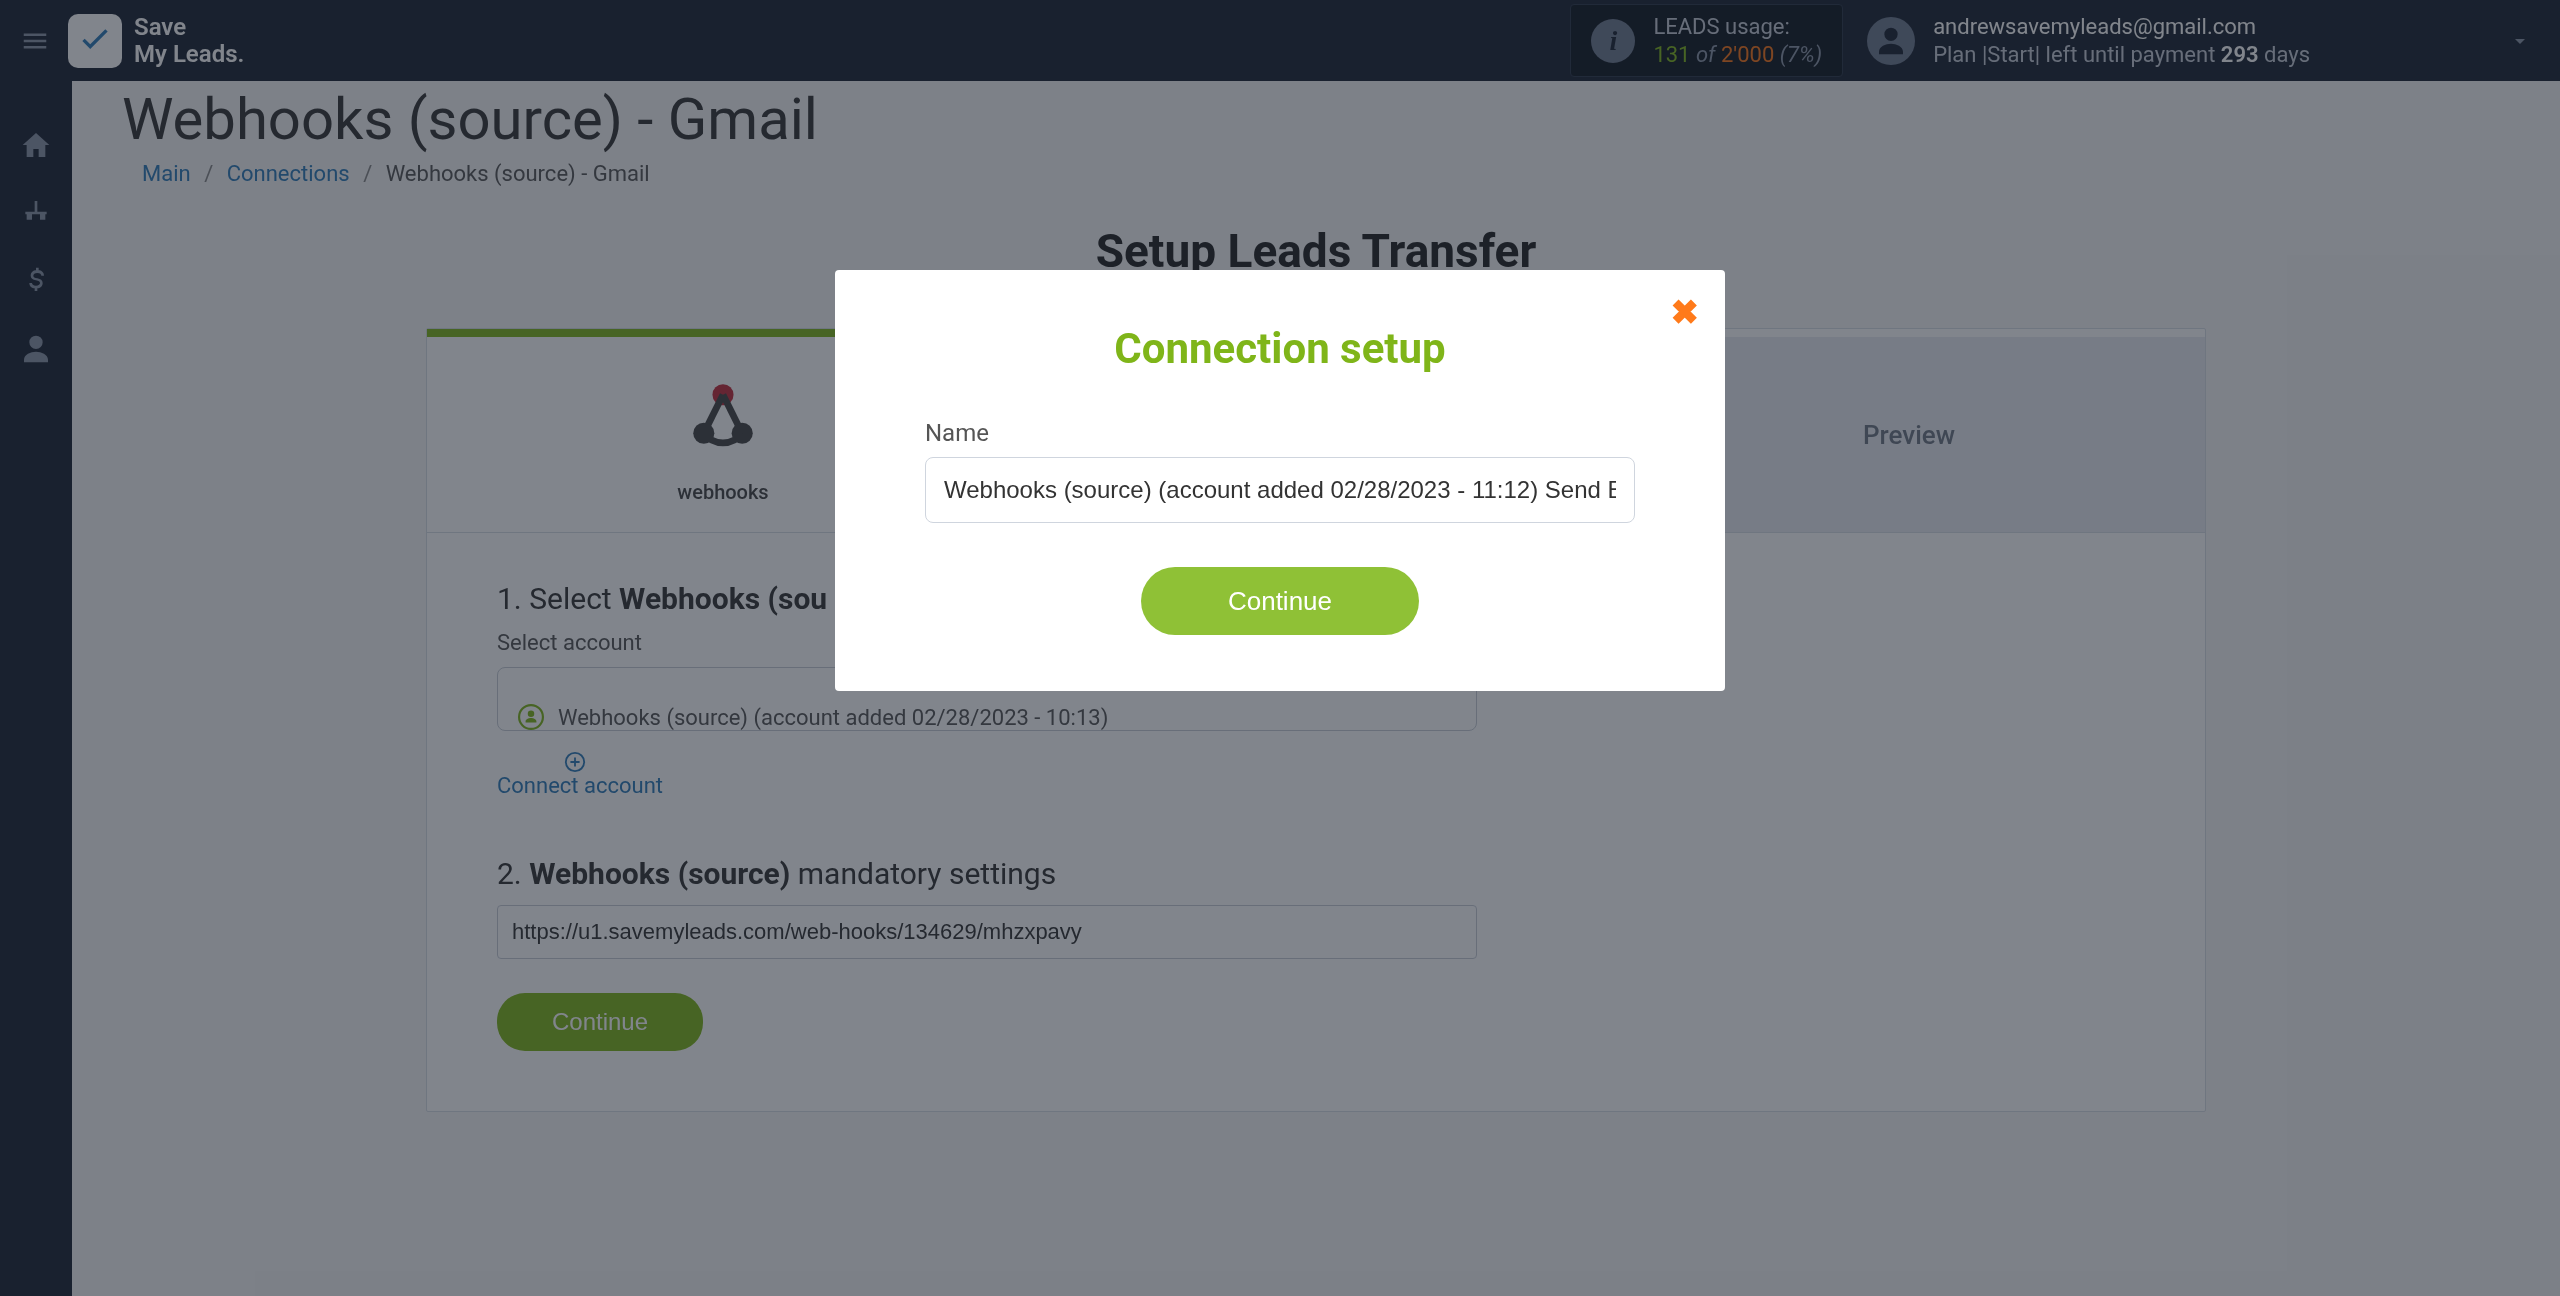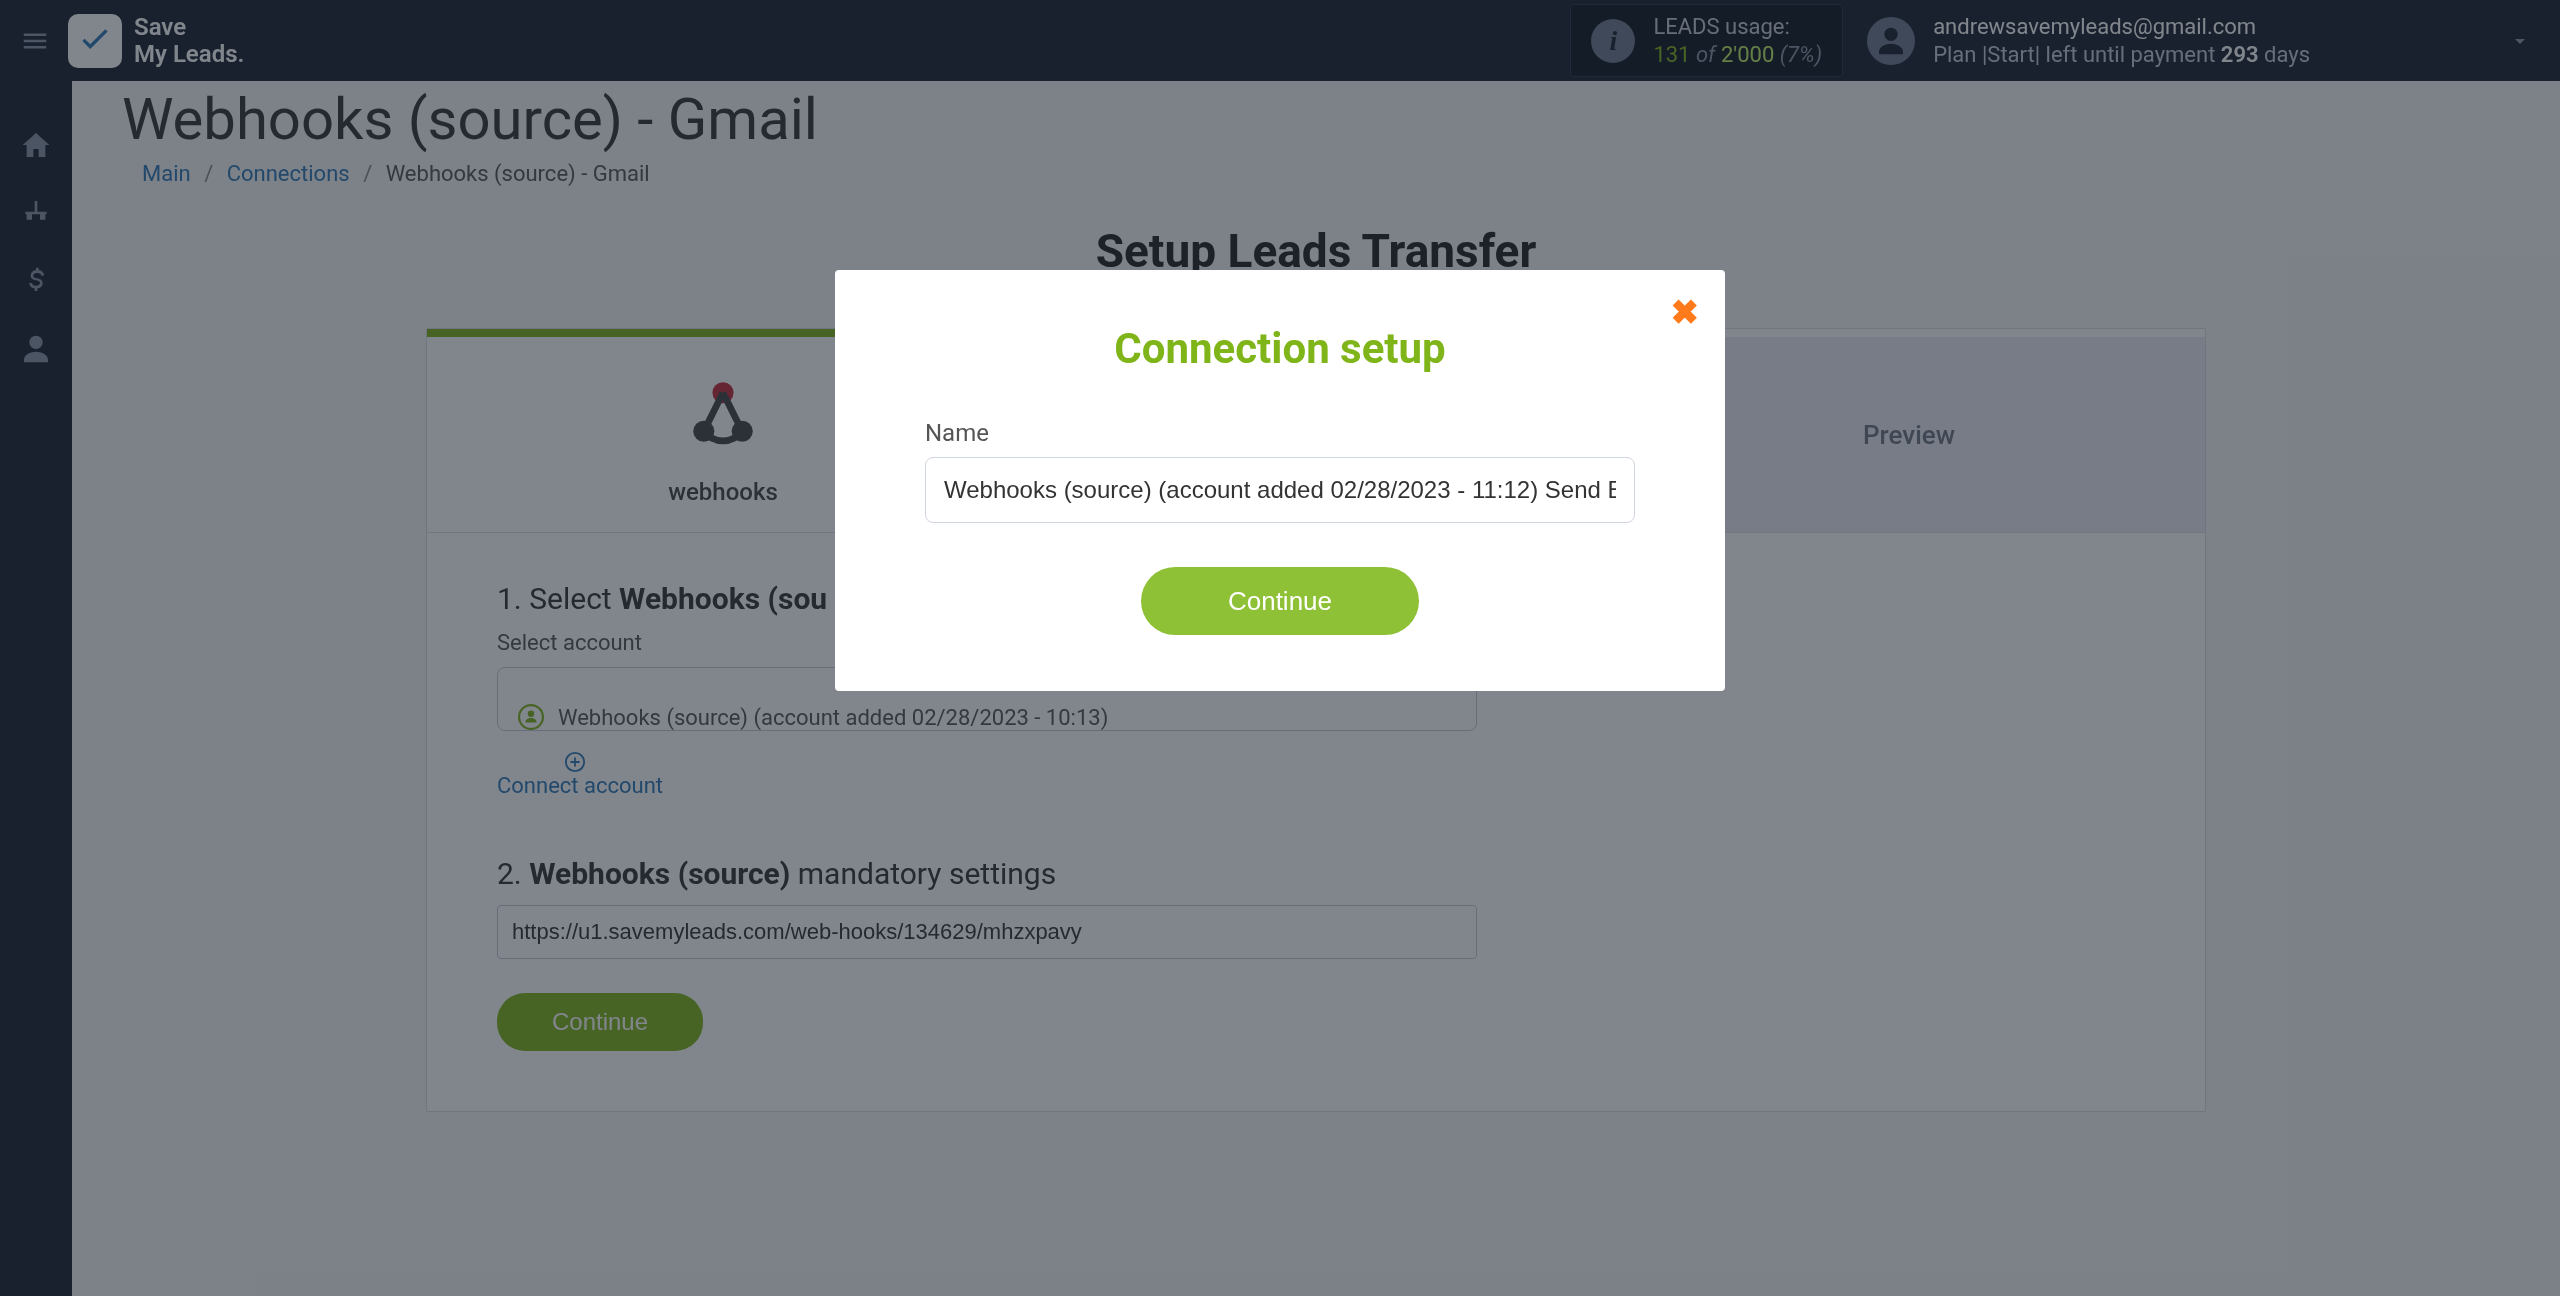--- a/index.html
+++ b/index.html
@@ -62,21 +62,21 @@
     align-items: center;
     margin-right: 24px;
   }
   .info-circle {
     width: 44px; height: 44px; border-radius: 50%; background: #6e7a8f;
     display: flex; align-items: center; justify-content: center; margin-right: 18px;
     font-weight: bold; font-size: 28px; color: #1a2332; font-style: italic; font-family: Georgia, serif;
   }
   .usage-text { font-size: 22px; line-height: 1.25; color: #c5cbd6; }
   .usage-text .num-used { color: #7fb519; }
-  .usage-text .num-total { color: #bef264; }
+  .usage-text .num-total { color: #f97316; }
   .usage-text .of-sep { font-style: italic; color: #8a94a6; }
   .usage-text .pct { color: #8a94a6; font-style: italic; }
   .user-box {
     display: flex; align-items: center; margin-right: 10px;
   }
   .user-circle {
     width: 48px; height: 48px; border-radius: 50%; background: #6e7a8f;
     display: flex; align-items: center; justify-content: center; margin-right: 18px;
   }
   .user-circle svg { width: 32px; height: 32px; fill: #1a2332; }
@@ -129,21 +129,21 @@
     display: flex;
   }
   .p-tab {
     flex: 1; display: flex; flex-direction: column; align-items: center; justify-content: center;
     height: 195px; border-right: 1px solid #d8dde4; font-size: 26px; font-weight: 500; color: #444;
   }
   .p-tab:last-child { border-right: none; }
   .p-tab.inactive { background: #e9ecf1; color: #6e7683; }
   .p-tab .ico-area { margin-bottom: 12px; }
   .webhook-icon { width: 96px; height: 96px; }
-  .p-tab-label { font-size: 24px; text-align: right; }
+  .p-tab-label { font-size: 20px; text-align: right; }
 
   .card-body {
     padding: 48px 70px 60px;
     border-top: 1px solid #d8dde4;
   }
   .step-h { font-size: 30px; font-weight: 400; color: #333; margin-bottom: 14px; }
   .step-h .b { font-weight: 700; }
   .field-label { font-size: 22px; color: #555; margin-bottom: 12px; }
   .select-box {
     width: 980px; height: 64px; border: 1px solid #c7cdd6; border-radius: 8px;

